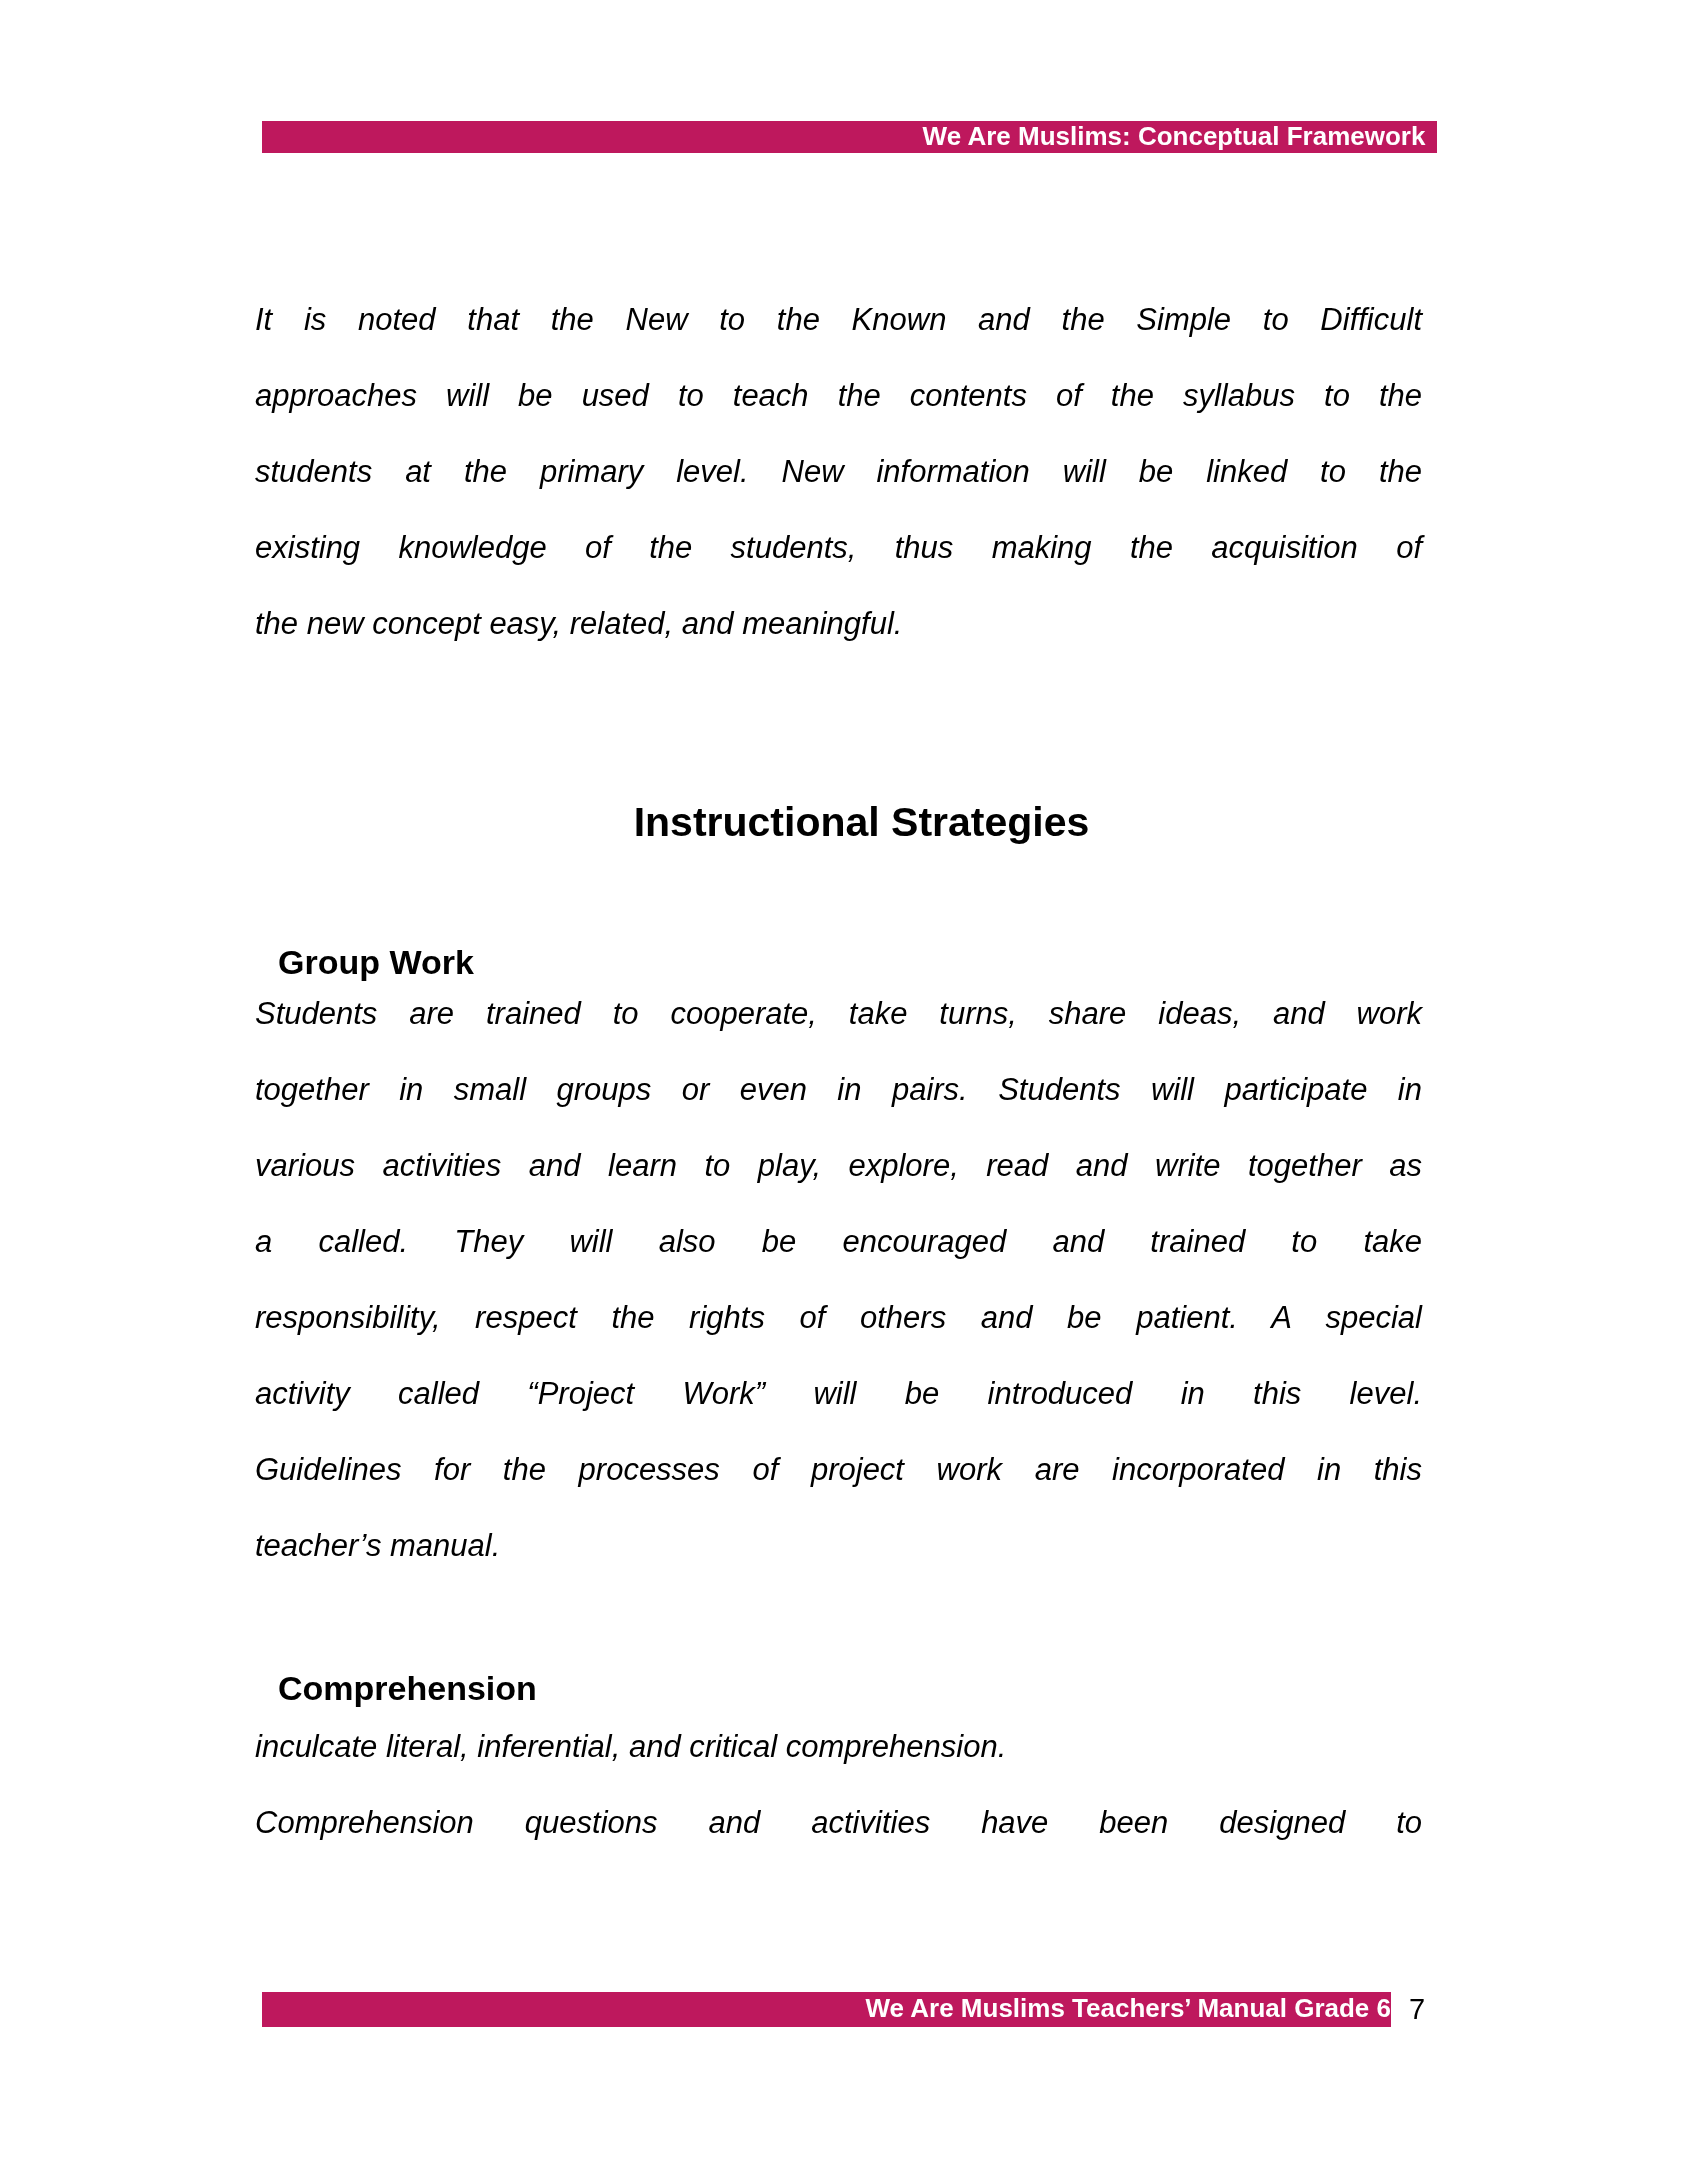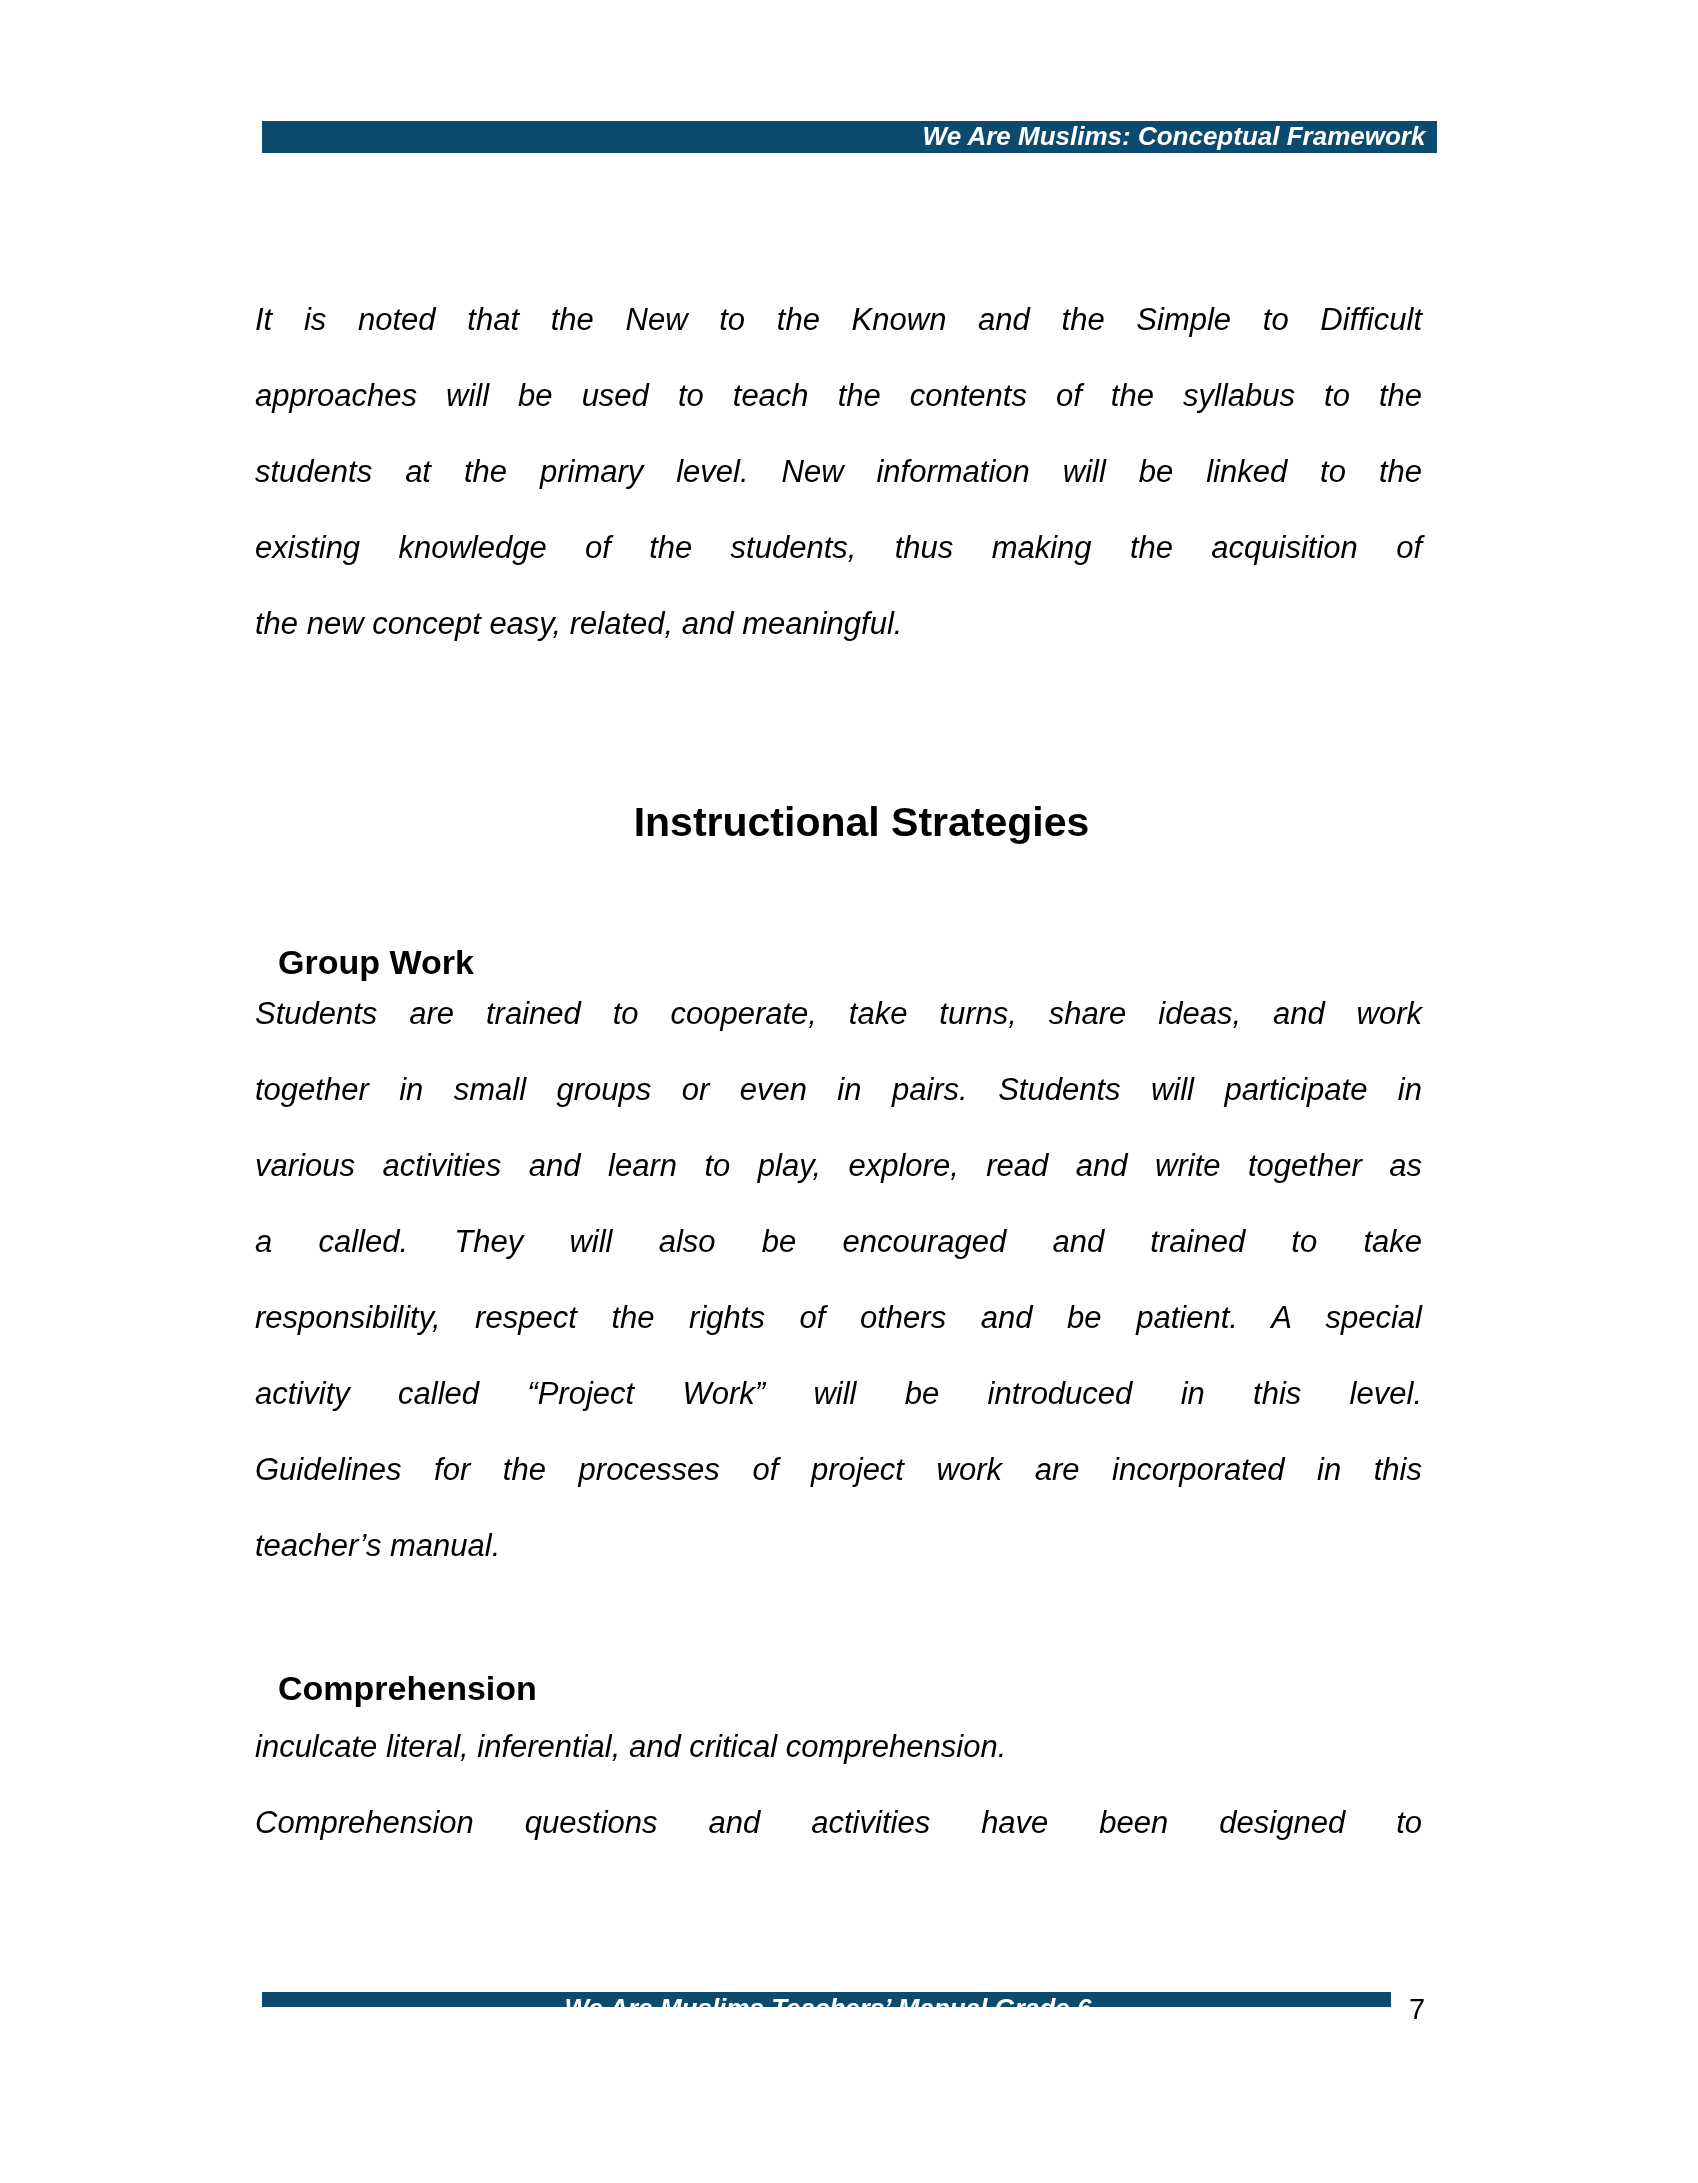--- a/index.html
+++ b/index.html
@@ -11,45 +11,44 @@
     position: relative;
     width: 1698px;
     height: 2183px;
     background: #ffffff;
     font-family: "Liberation Sans", sans-serif;
     color: #000000;
     overflow: hidden;
   }
   .bar {
     position: absolute;
-    background: #0c4a6e;
+    background: #be185d;
     color: #ffffff;
-    font-style: italic;
     font-weight: bold;
     box-sizing: border-box;
     white-space: nowrap;
   }
   .header-bar {
     left: 262px;
     top: 121px;
     width: 1175px;
     height: 32px;
     font-size: 26px;
     line-height: 31px;
     text-align: right;
     padding-right: 11.6px;
   }
   .footer-bar {
     left: 262px;
     top: 1992px;
     width: 1129px;
-    height: 15px;
+    height: 35px;
     font-size: 26px;
     line-height: 32px;
-    text-align: center;
+    text-align: right;
     padding-left: 3px;
   }
   .page-number {
     position: absolute;
     left: 1409px;
     top: 1992px;
     width: 58px;
     height: 33px;
     font-size: 29px;
     line-height: 35px;

